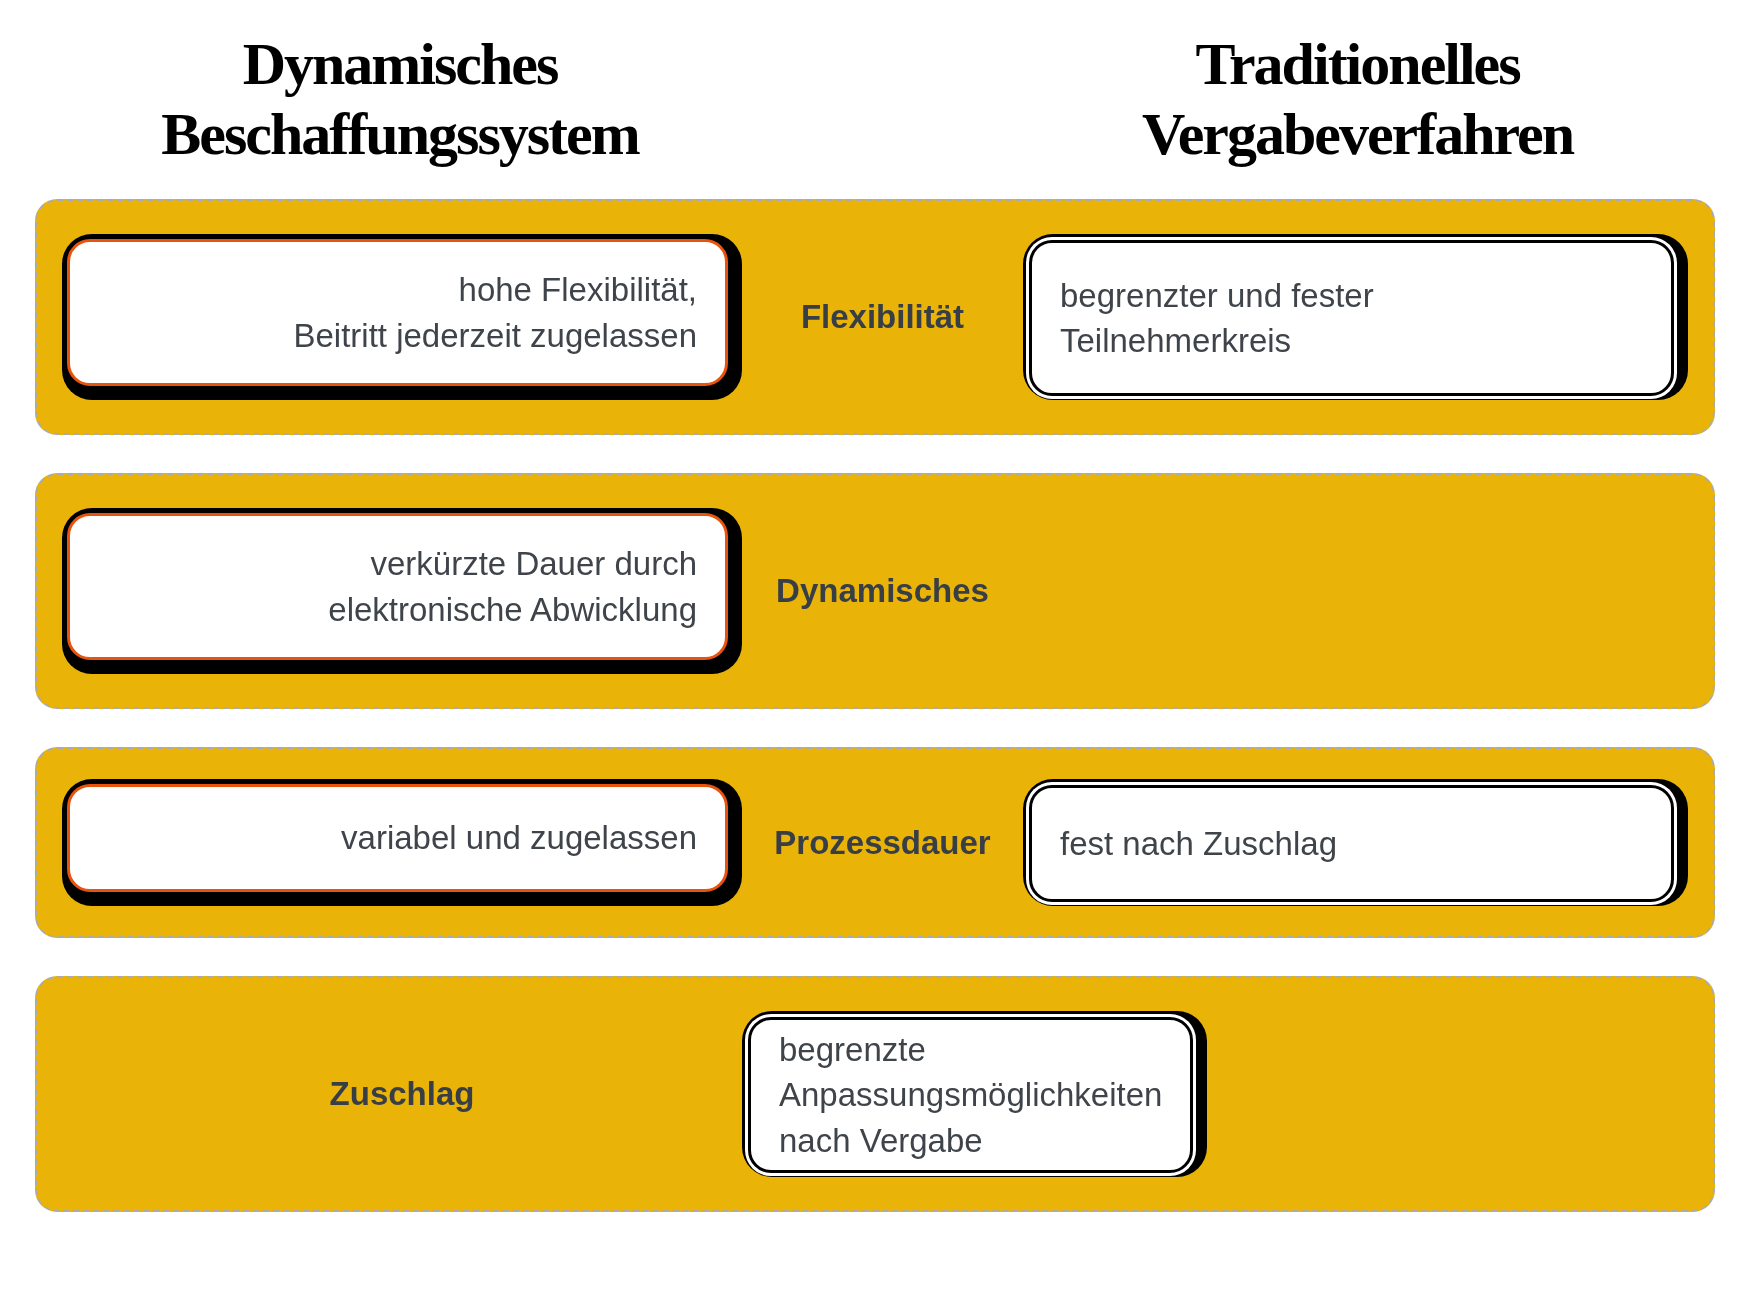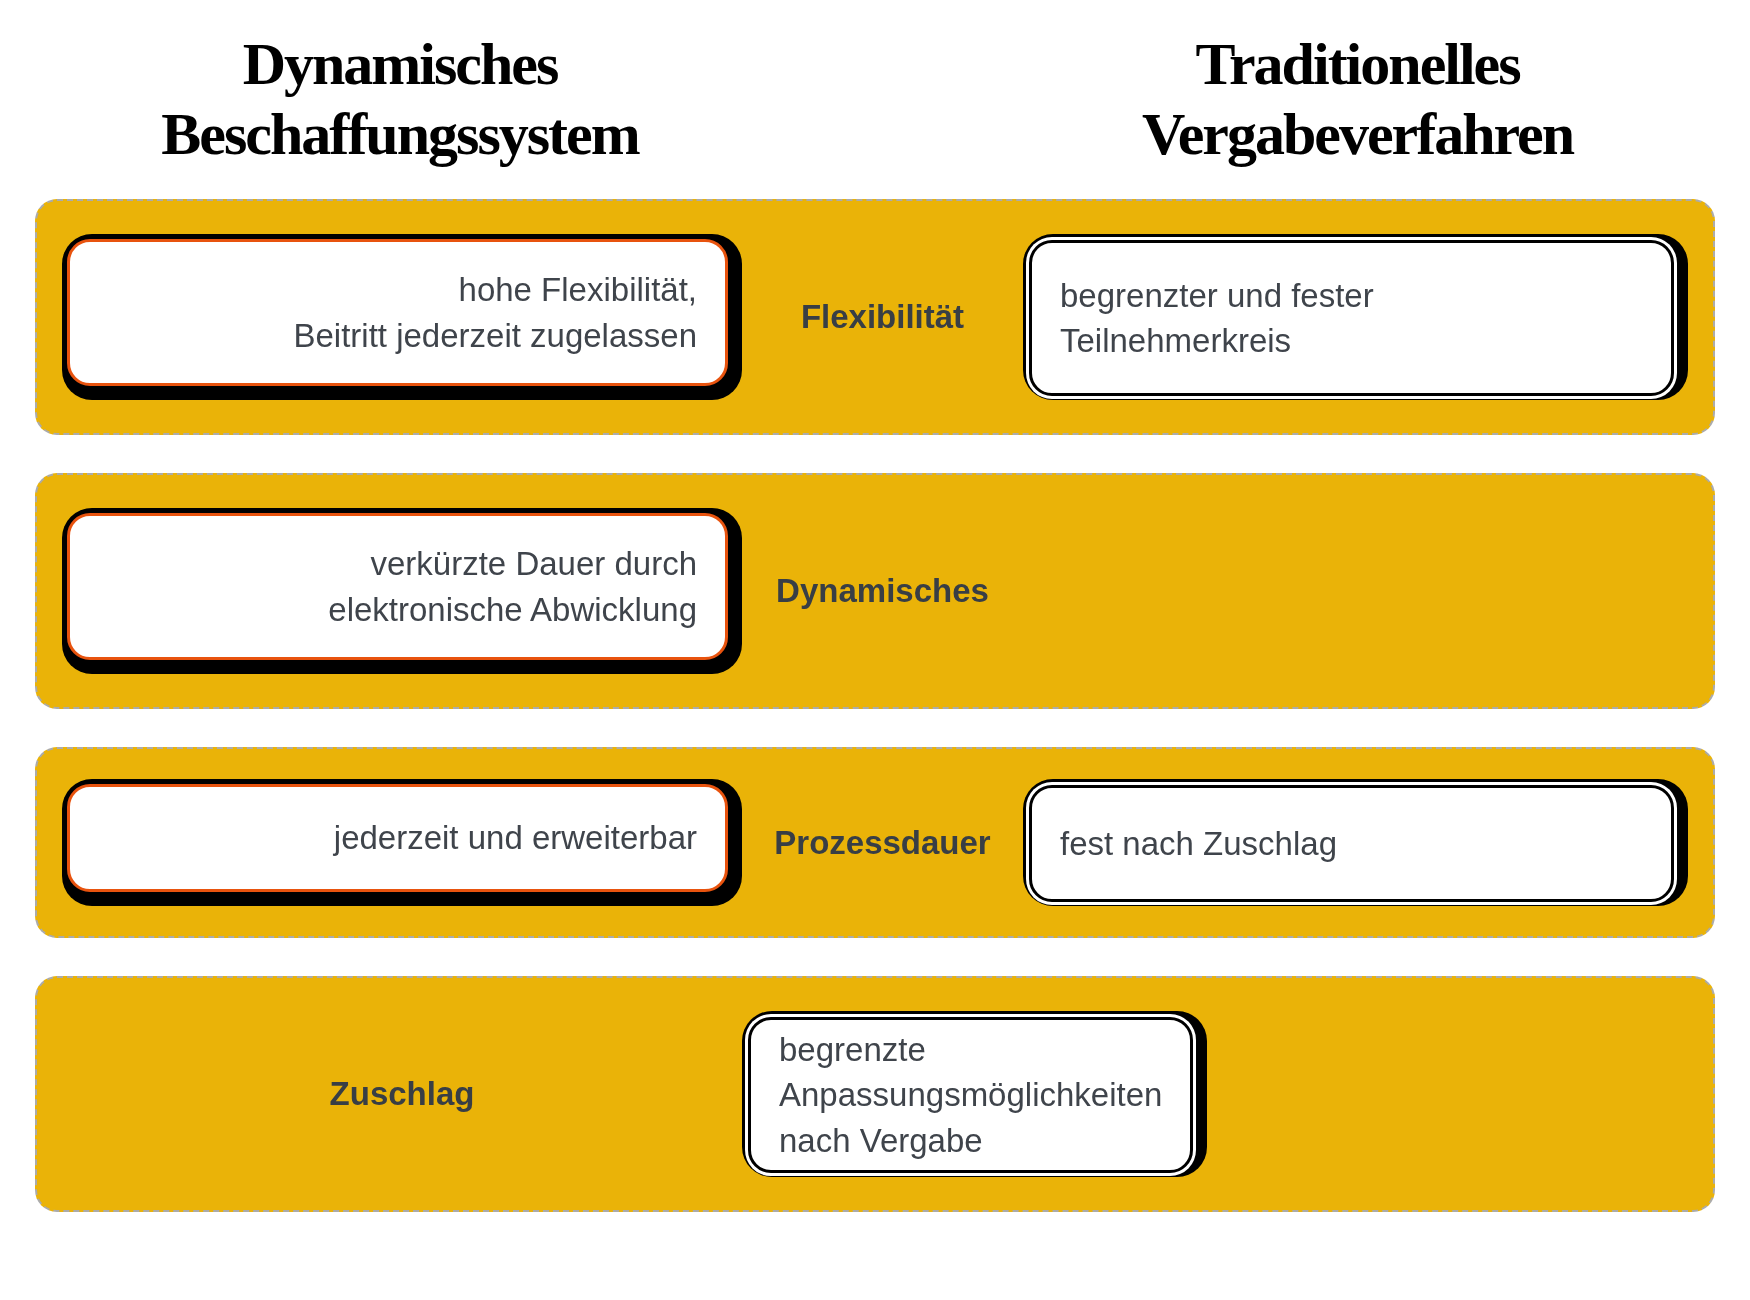--- a/index.html
+++ b/index.html
@@ -119,21 +119,21 @@
       <div class="sbox-inner">
           <span>verkürzte Dauer durch<br>elektronische Abwicklung</span>
         </div>
     </div>
     <div class="attr-label">Dynamisches</div>
   </div>
 
   <div class="row short">
     <div class="sbox dyn h-short">
       <div class="sbox-inner">
-          <span>jederzeit und erweiterbar</span>
+          <span>variabel und zugelassen</span>
         </div>
     </div>
     <div class="attr-label">Prozessdauer</div>
     <div class="sbox trad h-short">
       <div class="sbox-inner">
           <span>fest nach Zuschlag</span>
         </div>
     </div>
   </div>
 

